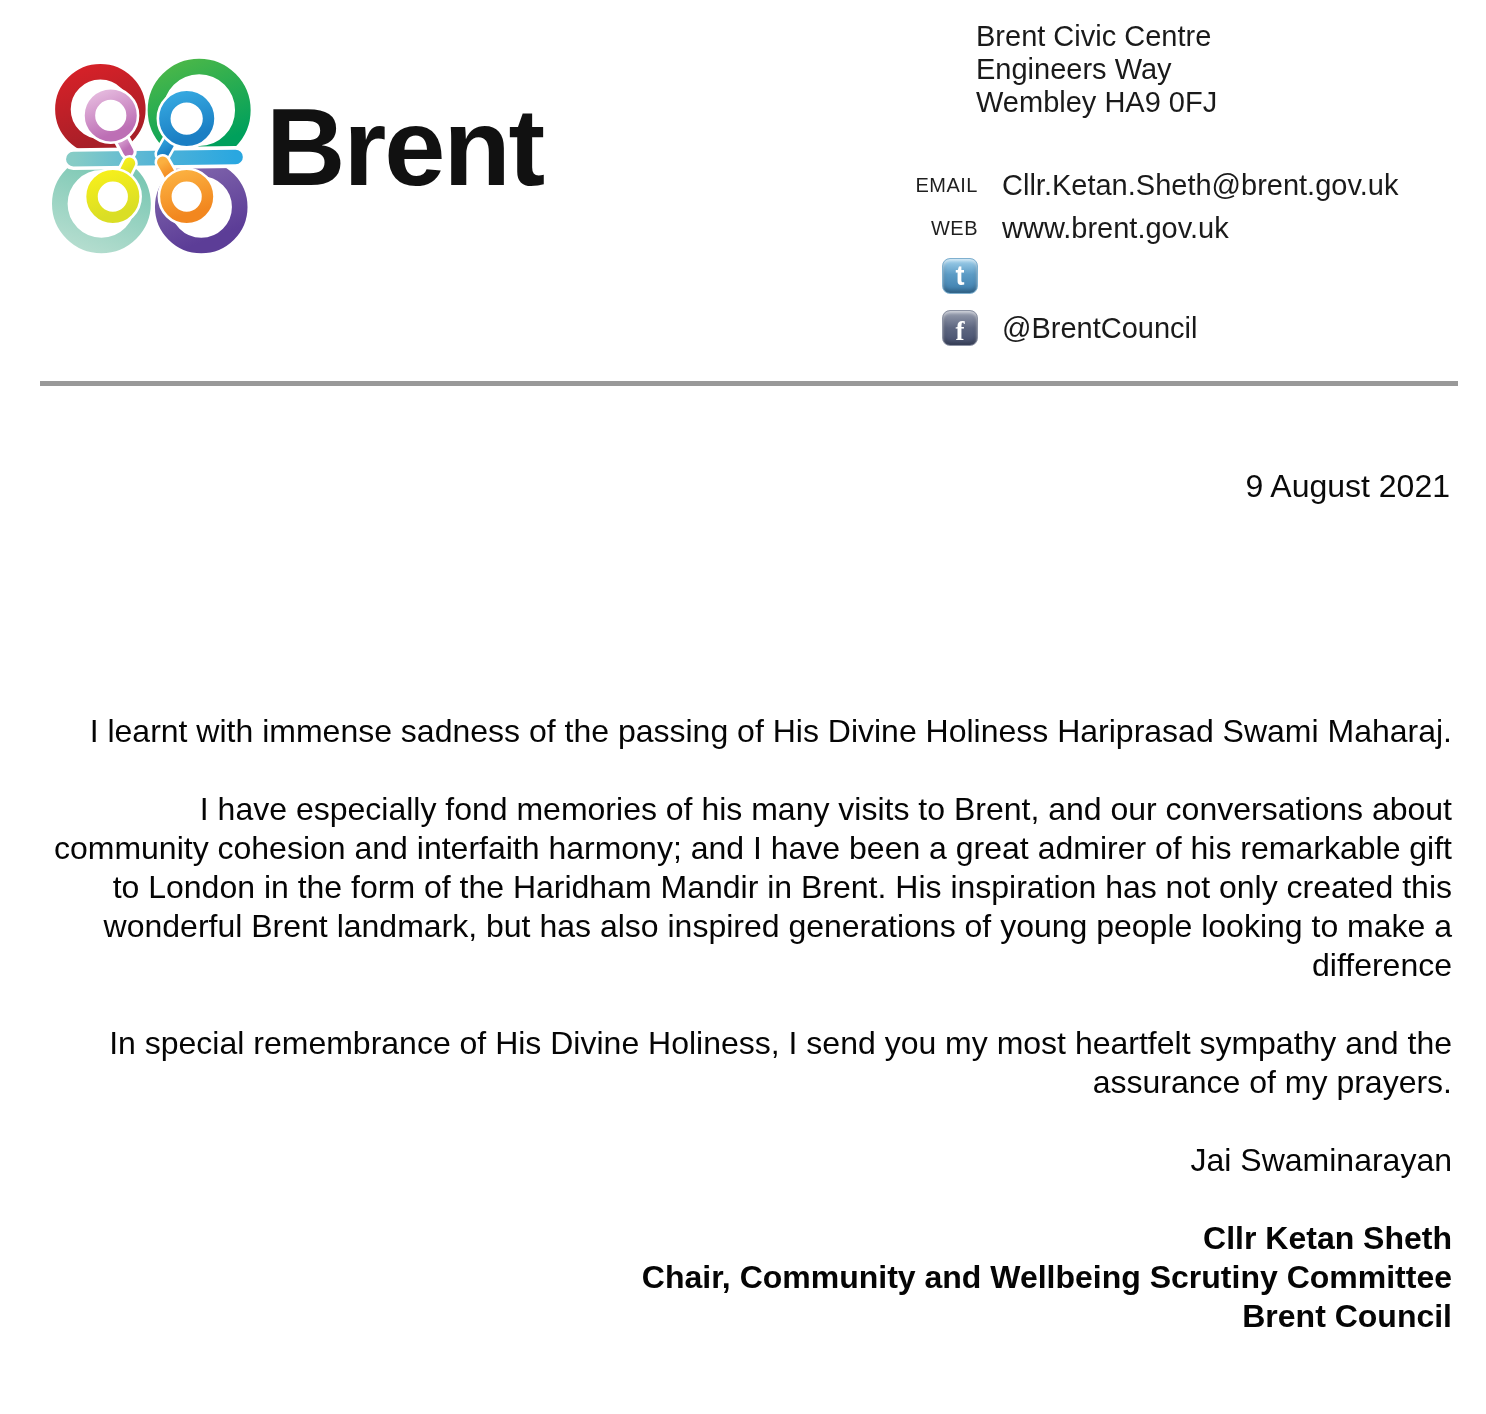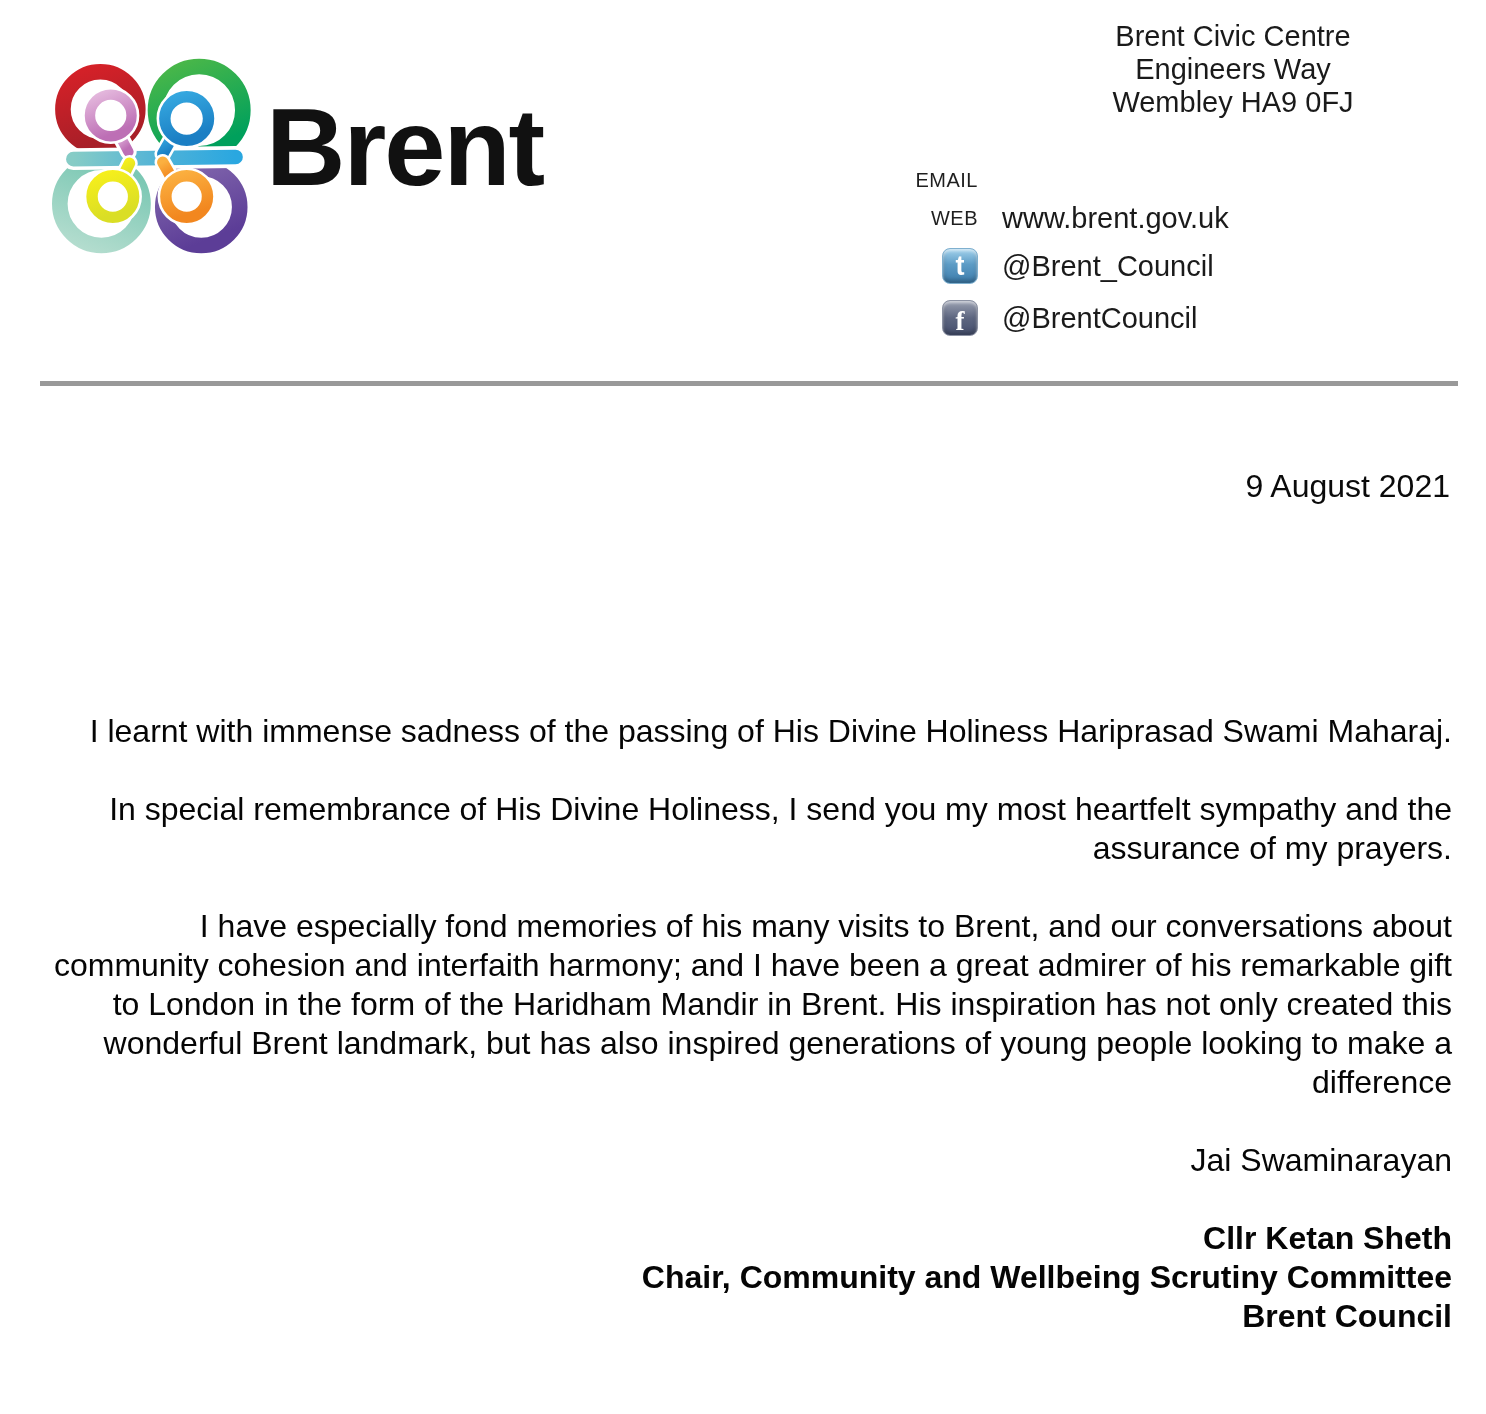--- a/index.html
+++ b/index.html
@@ -15,22 +15,22 @@
   
   .logo { position:absolute; left:50px; top:52px; width:212px; height:208px; }
   .brand {
     position:absolute; left:266px; top:92px;
     font-size:110px; font-weight:bold; letter-spacing:-2px;
     color:#111111; line-height:1;
   }
 
   .contact { position:absolute; left:900px; top:20px; width:566px; }
   .addr {
-    margin-left:100px;
-    font-size:29px; line-height:33px; color:#1a1a1a;text-align:center;
+    margin-left:76px;
+    font-size:29px; line-height:33px; color:#1a1a1a;
   }
   .crow {
     display:grid; grid-template-columns:78px 1fr; column-gap:24px;
     align-items:center;
   }
   .crow .lbl {
     text-align:right; font-size:20px; letter-spacing:0.5px; color:#1f1f1f;
   }
   .crow .val { font-size:29px; color:#1a1a1a; }
   .row-email { margin-top:50px; }
@@ -143,54 +143,54 @@
 
   <div class="contact">
     <div class="addr">
       <div>Brent Civic Centre</div>
       <div>Engineers Way</div>
       <div>Wembley HA9 0FJ</div>
     </div>
 
     <div class="crow row-email">
       <div class="lbl">EMAIL</div>
+      <div class="val">Cllr.Ketan.Sheth@brent.gov.uk</div>
     </div>
 
     <div class="crow row-web">
       <div class="lbl">WEB</div>
       <div class="val">www.brent.gov.uk</div>
     </div>
 
     <div class="crow row-social">
       <div class="icon-cell">
         <div class="sq-icon tw">
             <span>t</span>
           </div>
       </div>
-      <div class="val">@Brent_Council</div>
     </div>
 
     <div class="crow row-social">
       <div class="icon-cell">
         <div class="sq-icon fb">
             <span>f</span>
           </div>
       </div>
       <div class="val">@BrentCouncil</div>
     </div>
   </div>
 
   <div class="divider"></div>
 
   <div class="date-line">9 August 2021</div>
 
   <div class="letter-body">
     <p>I learnt with immense sadness of the passing of His Divine Holiness Hariprasad Swami Maharaj.</p>
+    <p>I have especially fond memories of his many visits to Brent, and our conversations about community cohesion and interfaith harmony; and I have been a great admirer of his remarkable gift to London in the form of the Haridham Mandir in Brent. His inspiration has not only created this wonderful Brent landmark, but has also inspired generations of young people looking to make a difference</p>
     <p>In special remembrance of His Divine Holiness, I send you my most heartfelt sympathy and the assurance of my prayers.</p>
-    <p>I have especially fond memories of his many visits to Brent, and our conversations about community cohesion and interfaith harmony; and I have been a great admirer of his remarkable gift to London in the form of the Haridham Mandir in Brent. His inspiration has not only created this wonderful Brent landmark, but has also inspired generations of young people looking to make a difference</p>
     <p>Jai Swaminarayan</p>
 
     <div class="sig">
       <div>Cllr Ketan Sheth</div>
       <div>Chair, Community and Wellbeing Scrutiny Committee</div>
       <div>Brent Council</div>
     </div>
   </div>
 
 </div>

